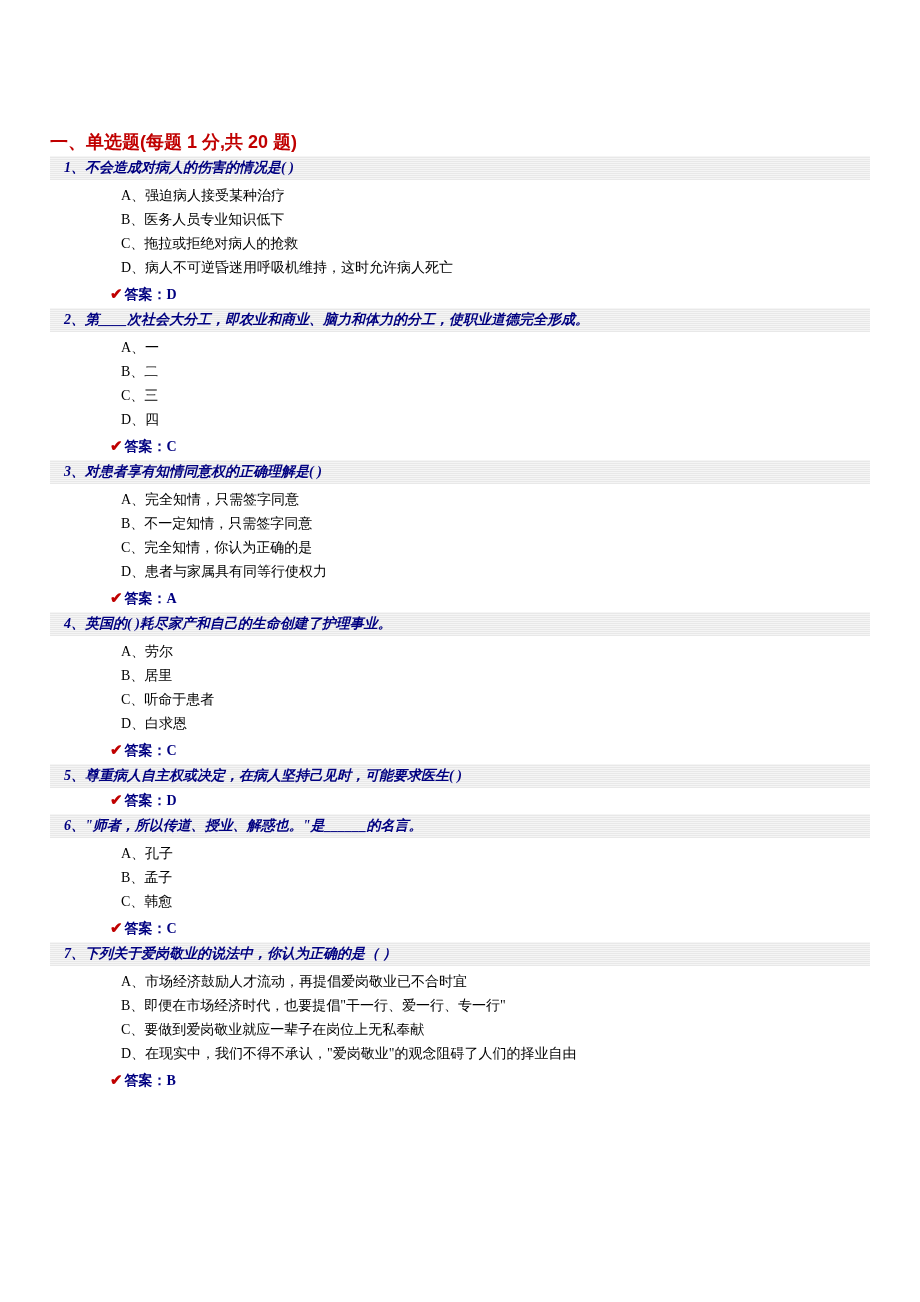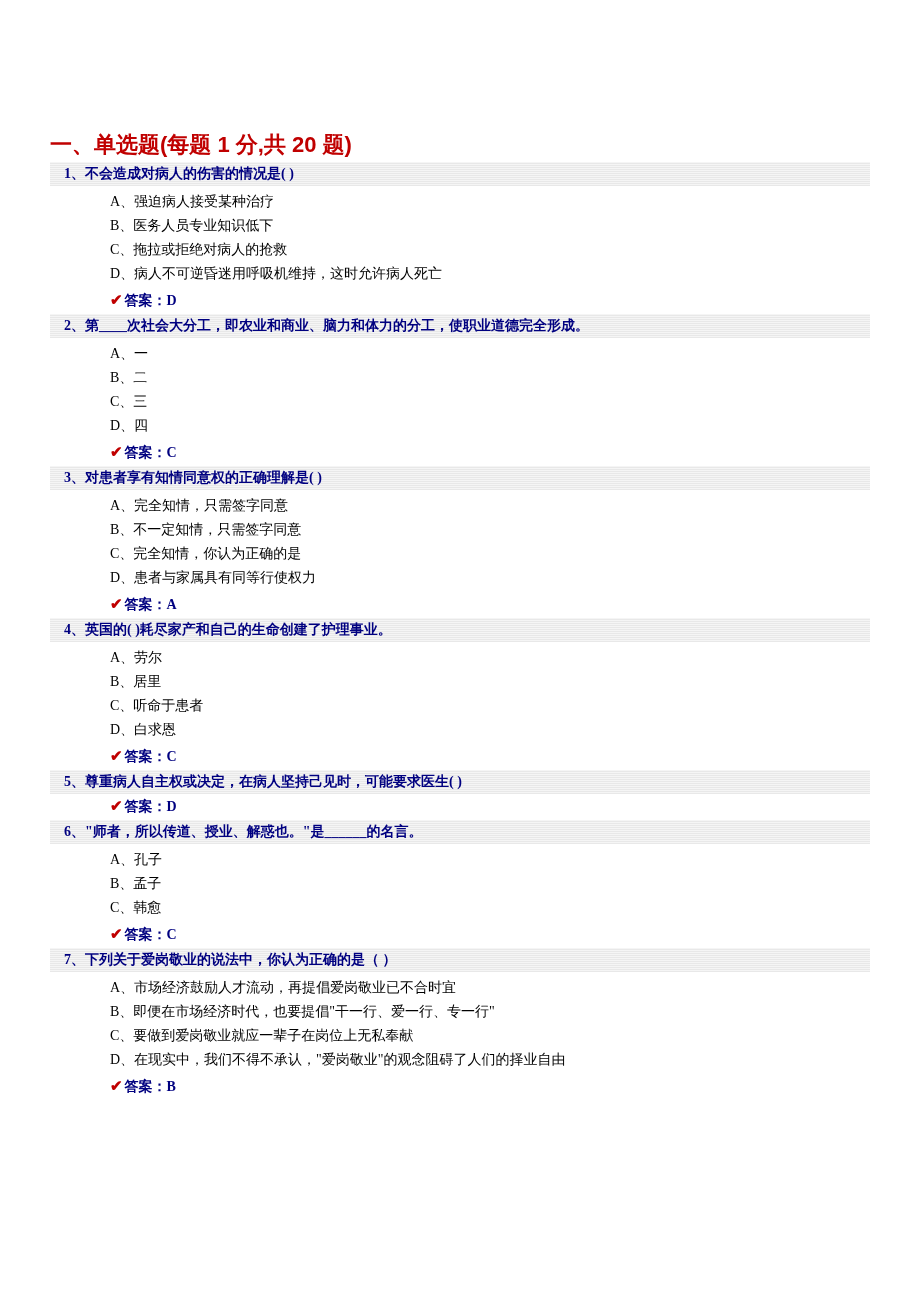--- a/index.html
+++ b/index.html
@@ -8,48 +8,50 @@
     font-family: "SimSun", "宋体", serif;
     font-size: 14px;
     background: #ffffff;
     width: 920px;
   }
   .container {
     padding: 130px 50px 40px 50px;
   }
   .section-title {
     color: #c00000;
-    font-size: 22px;
+    font-size: 18px;
     font-weight: bold;
     font-family: "SimHei", "黑体", sans-serif;
     margin-bottom: 2px;
   }
   .question-block {
     margin-bottom: 0;
   }
   .question-header {
     background: repeating-linear-gradient(
       0deg,
       #e8e8e8,
       #e8e8e8 1px,
       #f5f5f5 1px,
       #f5f5f5 2px
     );
     padding: 3px 0 3px 14px;
     font-weight: bold;
     color: #000080;
     font-family: "SimSun", "宋体", serif;
+    font-style: italic;
   }
   .options {
     padding: 4px 0 2px 60px;
   }
   .option-line {
     color: #000;
     padding: 3px 0;
     font-family: "SimSun", "宋体", serif;
+    margin-left: 11px;
   }
   .answer-line {
     padding: 3px 0 4px 60px;
     color: #000080;
     font-weight: bold;
     font-family: "SimSun", "宋体", serif;
   }
   .check {
     color: #c00000;
     font-weight: bold;

